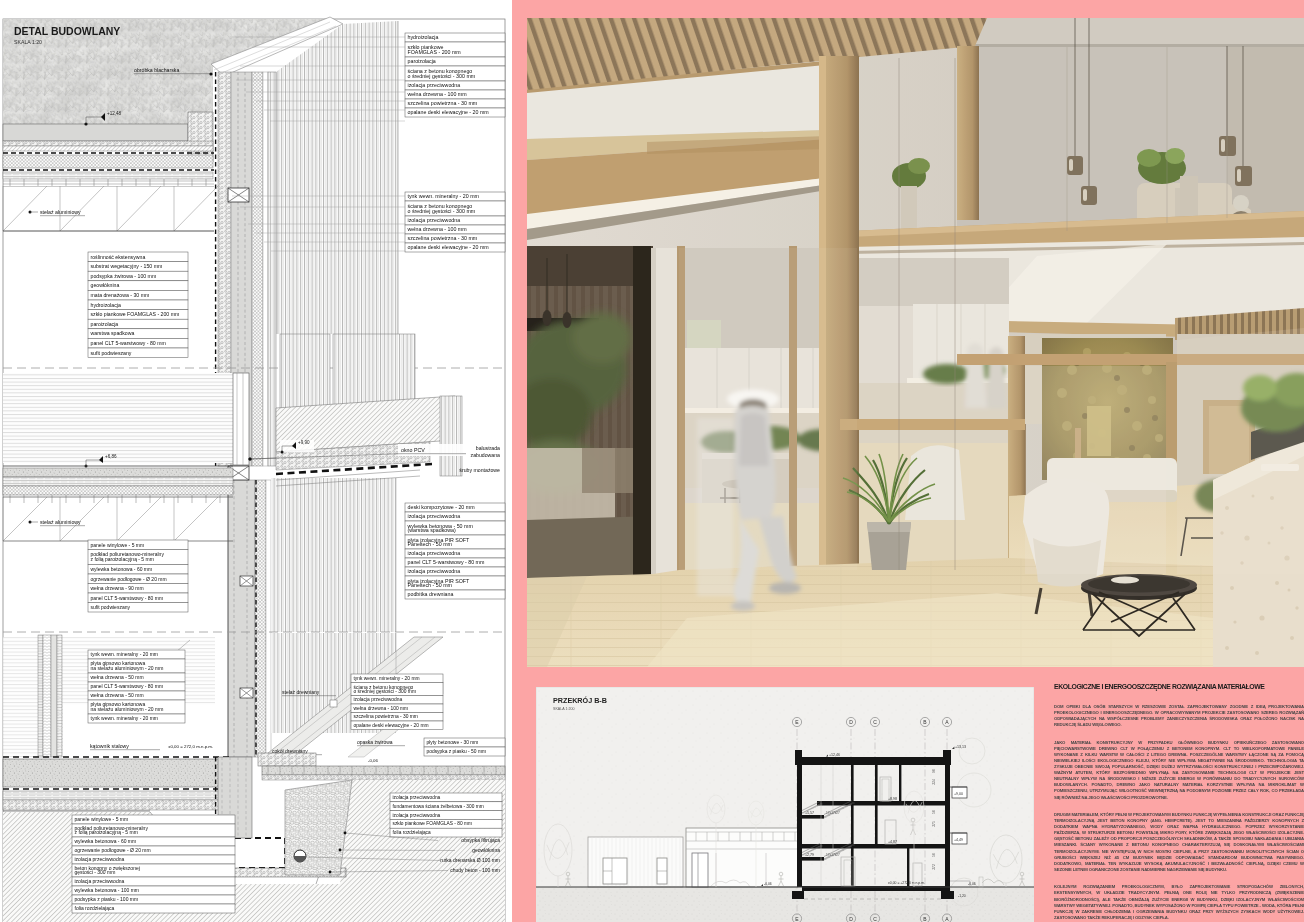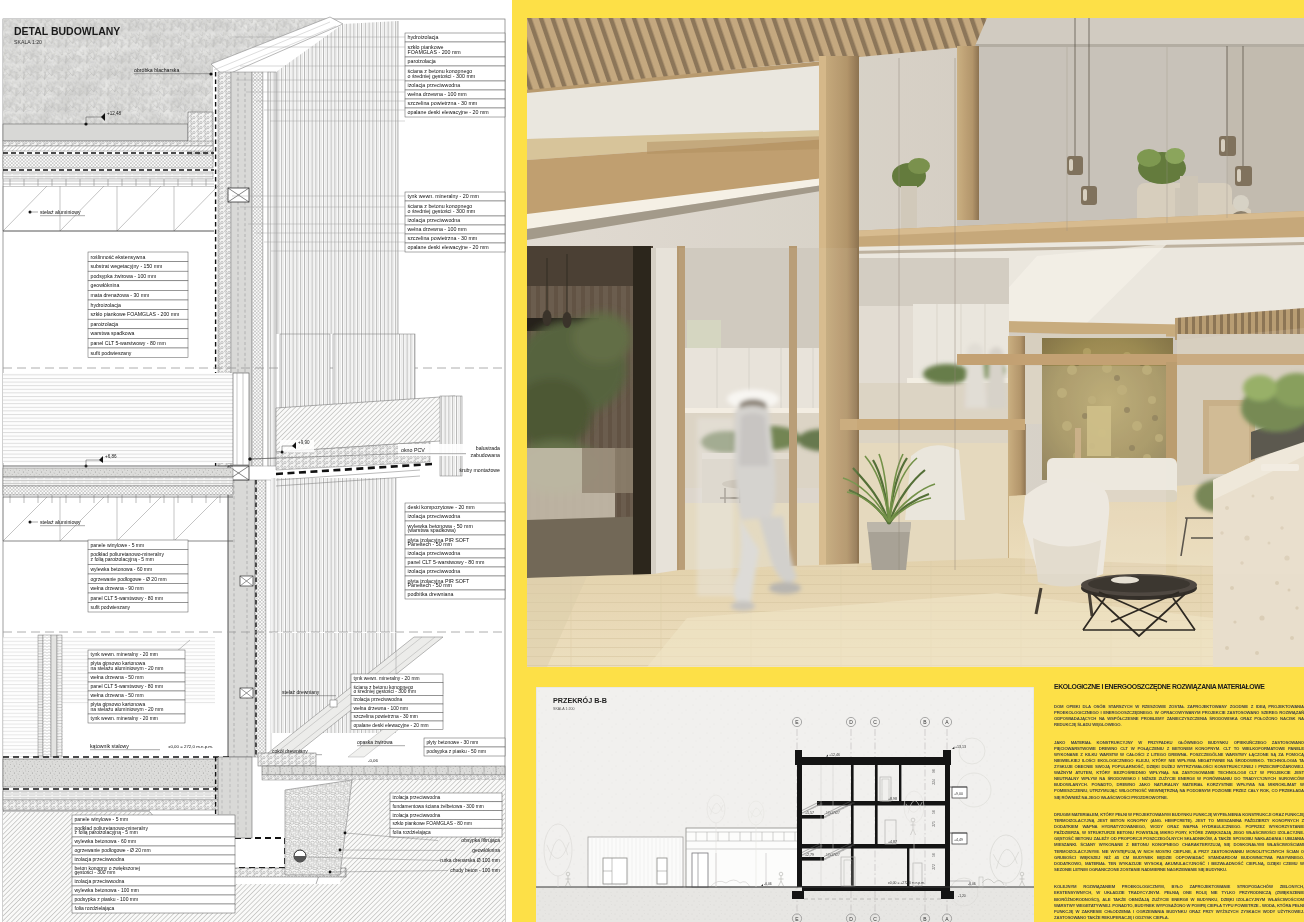--- a/index.html
+++ b/index.html
@@ -1,18 +1,18 @@
 <!DOCTYPE html>
 <html><head>
 <meta charset="utf-8">
 <style>
 html,body{margin:0;padding:0;background:#fff;width:1304px;height:922px;overflow:hidden;}
 *{box-sizing:border-box;}
 body{font-family:"Liberation Sans", sans-serif;}
-#page{position:relative;width:1304px;height:922px;background:#fde047;}
+#page{position:relative;width:1304px;height:922px;background:#fca5a5;}
 #detail{position:absolute;left:0;top:0;}
 #photo{position:absolute;left:527px;top:18px;}
 #section{position:absolute;left:536px;top:687px;}
 #textblock{position:absolute;left:1054px;top:683px;width:250px;}
 #textblock h1{font-size:6.9px;margin:0 0 14px 0;color:#1c1c1c;letter-spacing:-0.42px;white-space:nowrap;font-weight:bold;}
 #textblock p{font-size:4.25px;line-height:6.08px;color:#474747;font-weight:bold;margin:0 0 11.5px 0;text-align:justify;letter-spacing:-0.14px;}
 </style>
 </head>
 <body>
 <div id="page">

